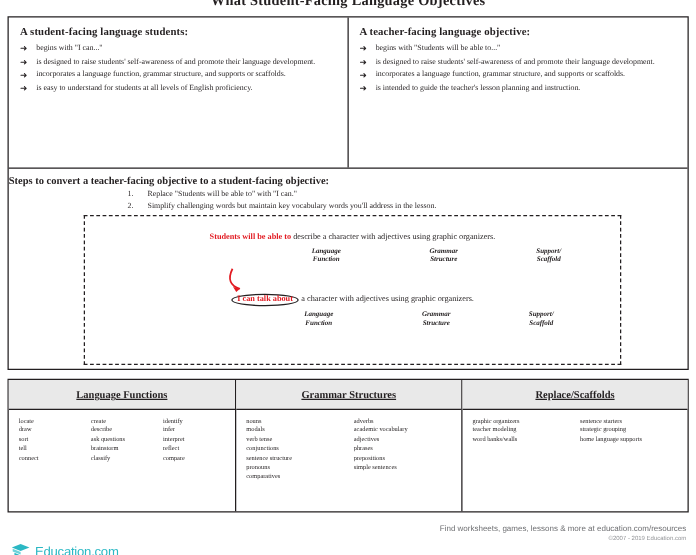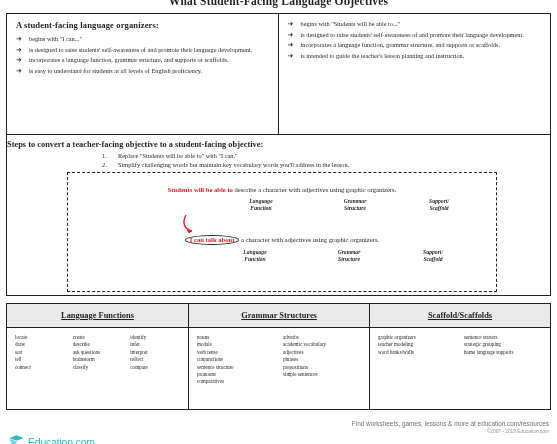--- a/index.html
+++ b/index.html
@@ -215,30 +215,31 @@
 
 <div class="page">
 
   <div class="doc-title">What Student-Facing Language Objectives</div>
 
   <div class="main-box">
 
     <div class="panels">
 
       <div class="panel left">
-        <h2>A student-facing language organizers:</h2>
+        <h2>A student-facing language students:</h2>
         <ul class="blist">
           <li><span class="arw">➜</span><span>begins with "I can..."</span></li>
           <li><span class="arw">➜</span><span>is designed to raise students' self-awareness of and promote their language development.</span></li>
           <li><span class="arw">➜</span><span>incorporates a language function, grammar structure, and supports or scaffolds.</span></li>
           <li><span class="arw">➜</span><span>is easy to understand for students at all levels of English proficiency.</span></li>
         </ul>
       </div>
 
       <div class="panel right">
+        <h2>A teacher-facing language objective:</h2>
         <ul class="blist">
           <li><span class="arw">➜</span><span>begins with "Students will be able to..."</span></li>
           <li><span class="arw">➜</span><span>is designed to raise students' self-awareness of and promote their language development.</span></li>
           <li><span class="arw">➜</span><span>incorporates a language function, grammar structure, and supports or scaffolds.</span></li>
           <li><span class="arw">➜</span><span>is intended to guide the teacher's lesson planning and instruction.</span></li>
         </ul>
       </div>
 
     </div>
 
@@ -354,21 +355,21 @@
           <div>adjectives</div>
           <div>phrases</div>
           <div>prepositions</div>
           <div>simple sentences</div>
         </div>
       </div>
     </div>
 
     <div class="col">
       <div class="col-head">
-        <span>Scaffold/Scaffolds</span>
+        <span>Replace/Scaffolds</span>
       </div>
       <div class="col-body">
         <div class="wordcol">
           <div>graphic organizers</div>
           <div>teacher modeling</div>
           <div>word banks/walls</div>
         </div>
         <div class="wordcol">
           <div>sentence starters</div>
           <div>strategic grouping</div>

